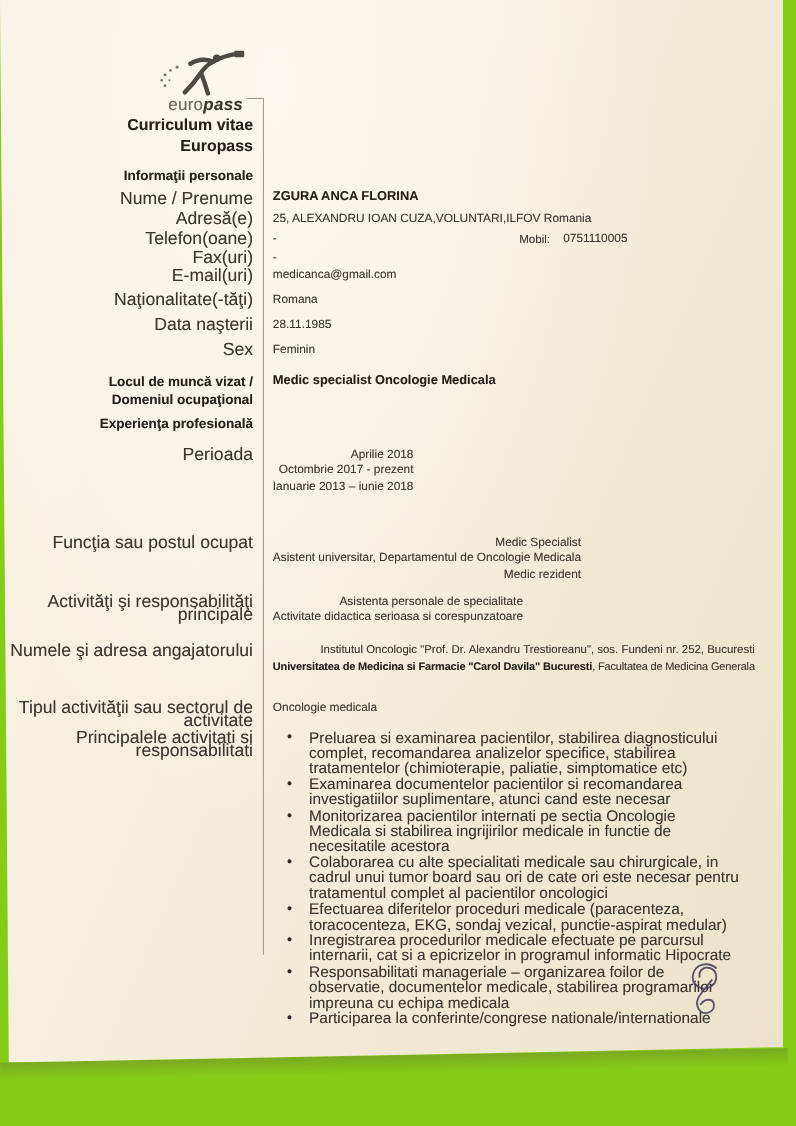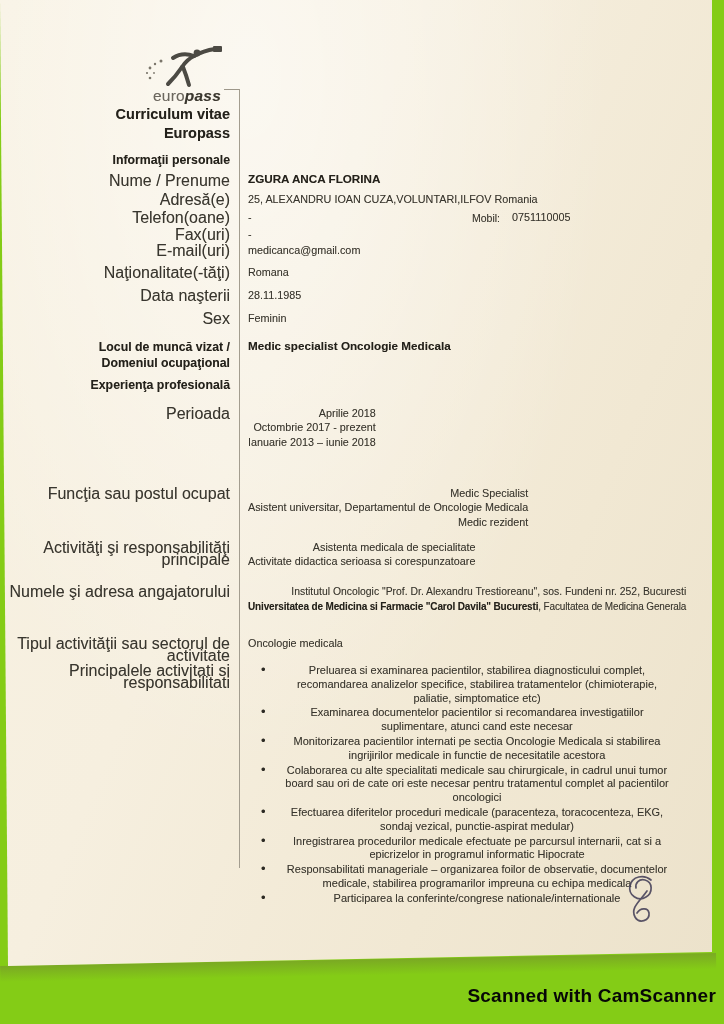--- a/index.html
+++ b/index.html
@@ -31,21 +31,21 @@
   .logo-text .euro{color:#6b675f;}
   .logo-text .pass{color:#3a372f;font-weight:bold;font-style:italic;}
 
   .mobil-lbl{position:absolute;left:472px;font-size:10.5px;}
   .mobil-val{position:absolute;left:512px;font-size:10.8px;}
 
   .emp1{font-size:10.4px;}
   .emp2{font-size:10px;letter-spacing:-.15px;}
 
   ul.bullets{position:absolute;left:259px;top:664px;width:414px;margin:0;padding:0;list-style:none;}
-  ul.bullets li{position:relative;padding-left:22px;font-size:11px;line-height:13.8px;margin-bottom:1px;white-space:normal;text-align:center;}
+  ul.bullets li{position:relative;padding-left:22px;font-size:14px;line-height:13.8px;margin-bottom:1px;white-space:normal;}
   ul.bullets li::before{content:"\2022";position:absolute;left:2px;top:-1px;font-size:13px;color:#2c2a24;}
 
   .signature-svg{position:absolute;left:620px;top:874px;}
   .footer-mark{position:absolute;right:8px;top:985px;font-size:19px;font-weight:bold;color:#070707;letter-spacing:.2px;}
 </style>
 </head>
 <body>
 
 <div id="screen">
   <div class="edge-shadow"></div>
@@ -123,21 +123,21 @@
 
     <div class="lbl" style="top:488px">Funcţia sau postul ocupat</div>
     <div class="val" style="top:486px">
       <div>Medic Specialist</div>
       <div>Asistent universitar, Departamentul de Oncologie Medicala</div>
       <div>Medic rezident</div>
     </div>
 
     <div class="lbl" style="top:542px">Activităţi şi responsabilităţi principale</div>
     <div class="val" style="top:540px">
-      <div>Asistenta medicala de specialitate</div>
+      <div>Asistenta personale de specialitate</div>
       <div>Activitate didactica serioasa si corespunzatoare</div>
     </div>
 
     <div class="lbl" style="top:586px">Numele şi adresa angajatorului</div>
     <div class="val" style="top:584px;line-height:15px">
       <div class="emp1">Institutul Oncologic "Prof. Dr. Alexandru Trestioreanu", sos. Fundeni nr. 252, Bucuresti</div>
       <div class="emp2"><span class="bold">Universitatea de Medicina si Farmacie "Carol Davila" Bucuresti</span><span>, Facultatea de Medicina Generala</span></div>
     </div>
 
     <div class="lbl" style="top:638px">Tipul activităţii sau sectorul de activitate</div>
@@ -156,14 +156,13 @@
     </ul>
 
     <svg class="signature-svg" width="48" height="54" viewBox="0 0 48 54">
       <g fill="none" stroke="#454058" stroke-width="1.7" stroke-linecap="round" opacity="0.88">
         <path d="M31 6 C24 0 12 2 10 12 C8 21 18 28 26 23 C33 19 33 8 25 6 C19 4.5 15 9 16 14"></path>
         <path d="M27 17 C20 27 10 34 15 43 C19 50 30 47 29 39 C28 33 20 34 17 39"></path>
       </g>
     </svg>
   </div>
 
-  <div class="footer-mark">Scanned with CamScanner</div>
 </div>
 
 </body></html>

